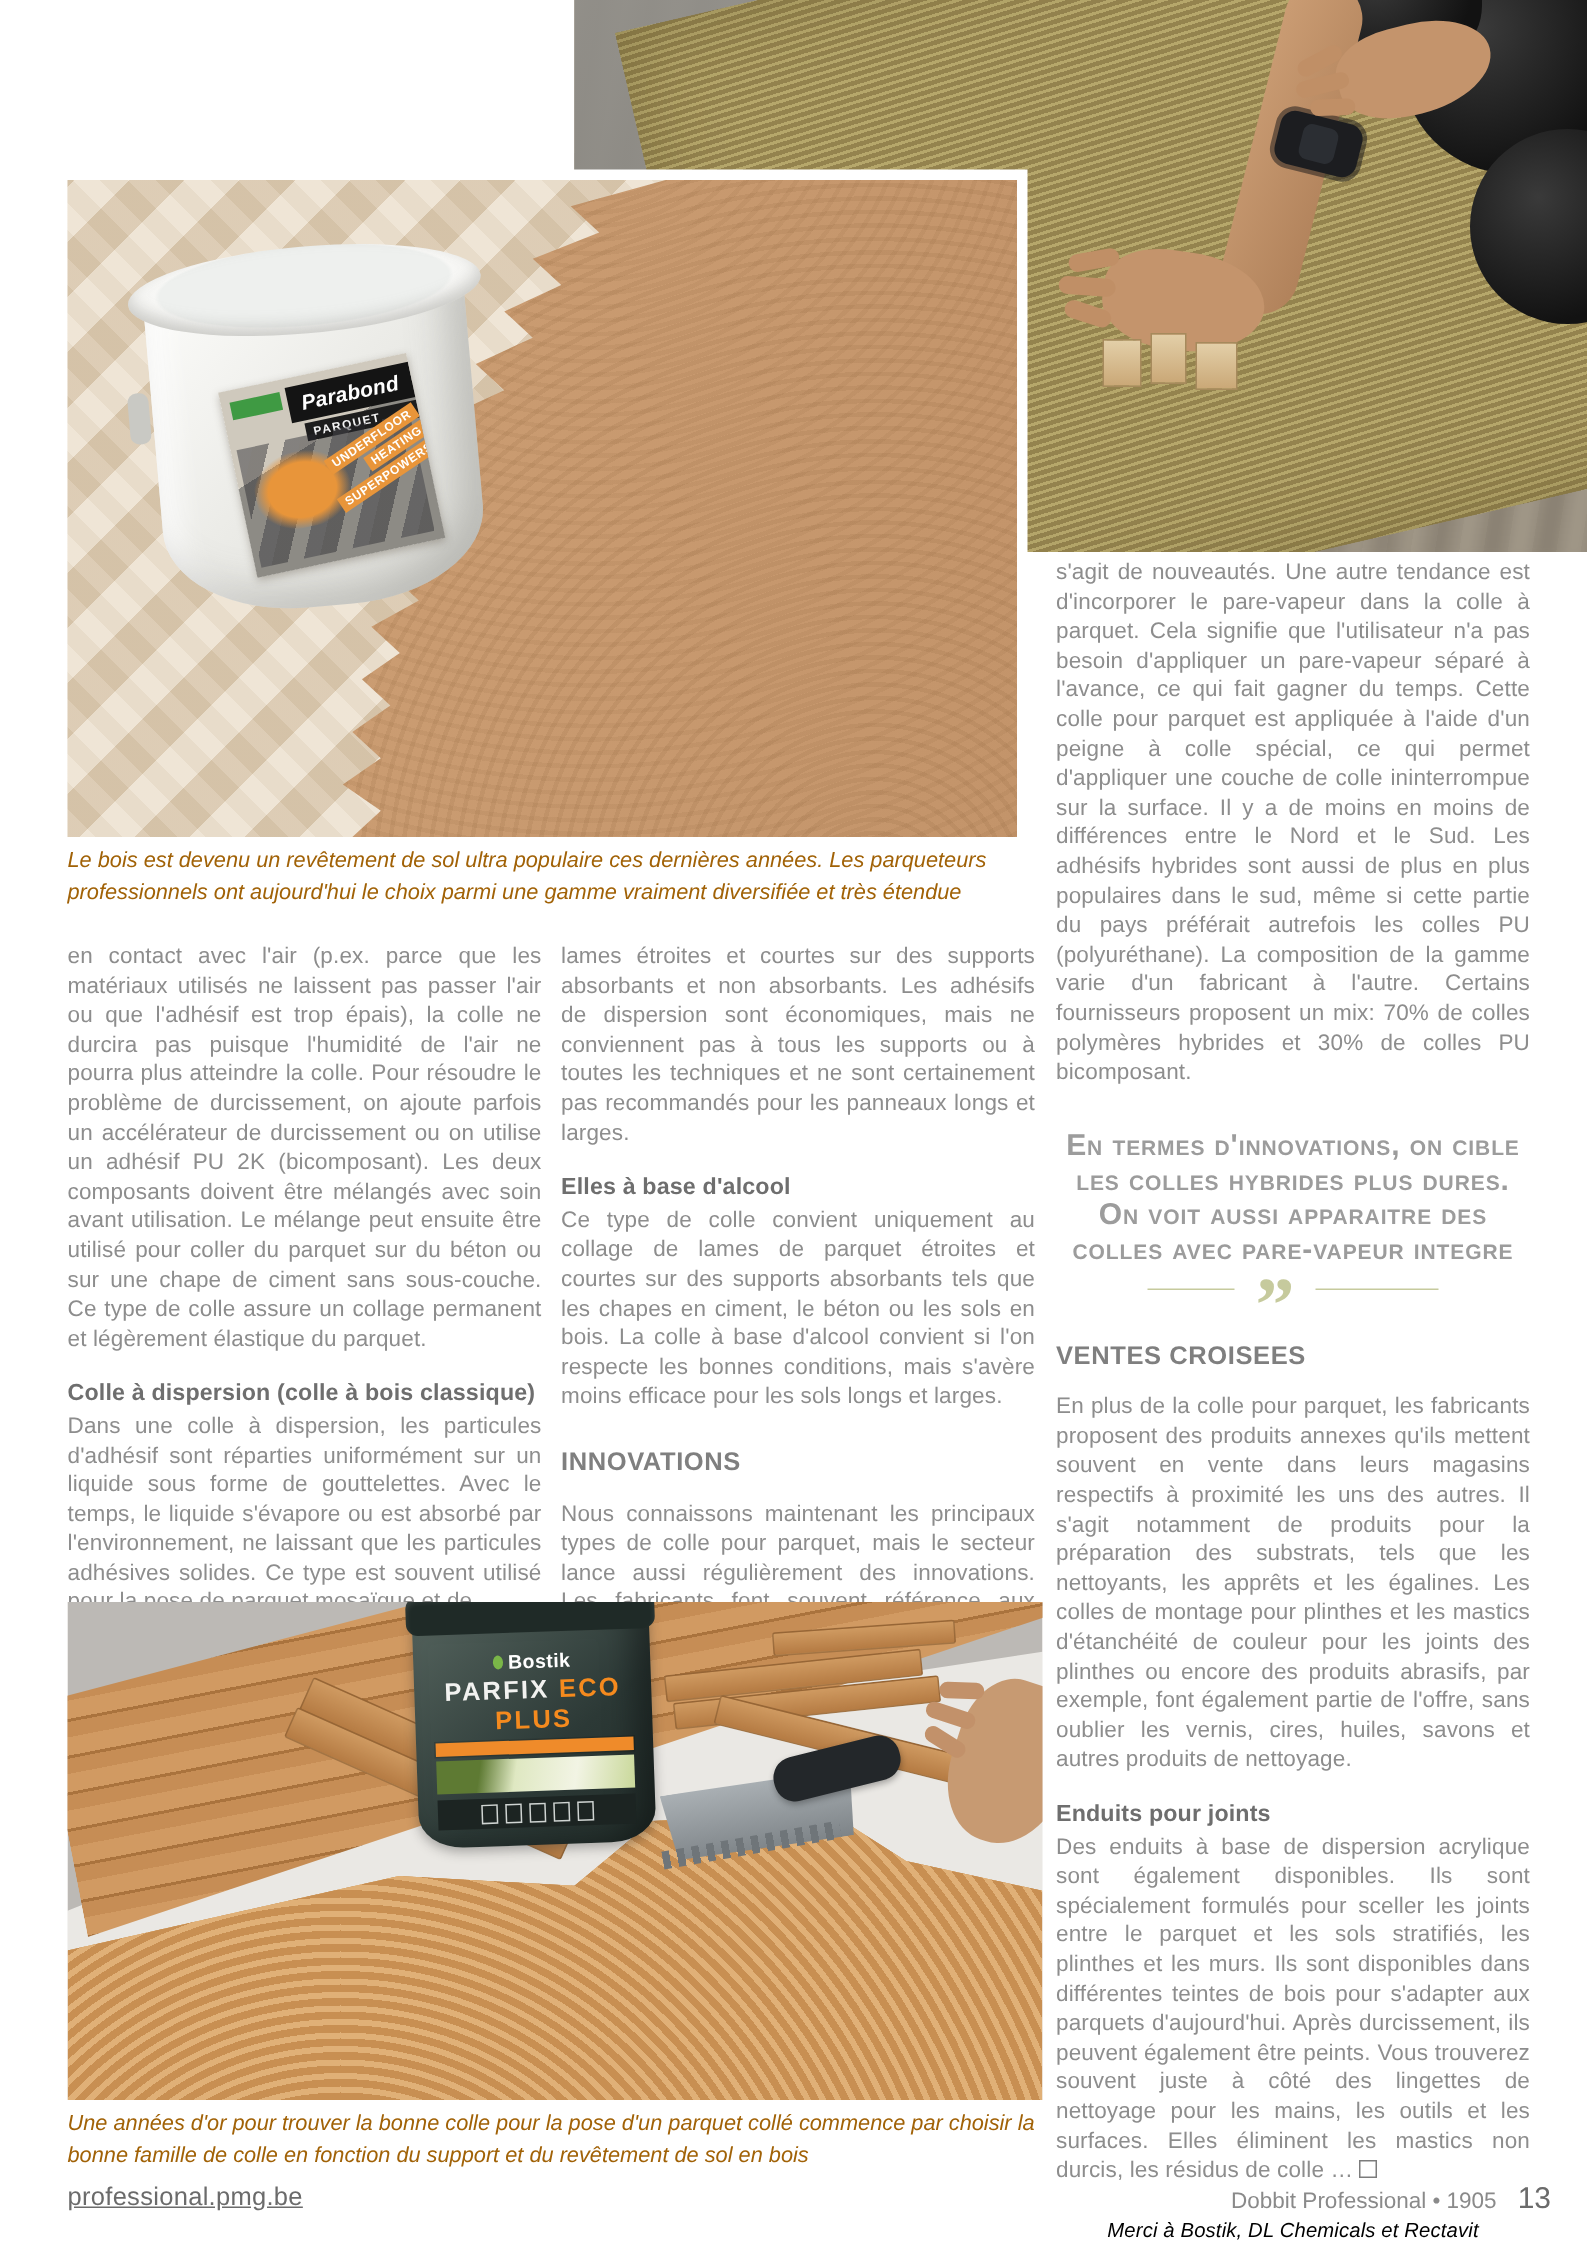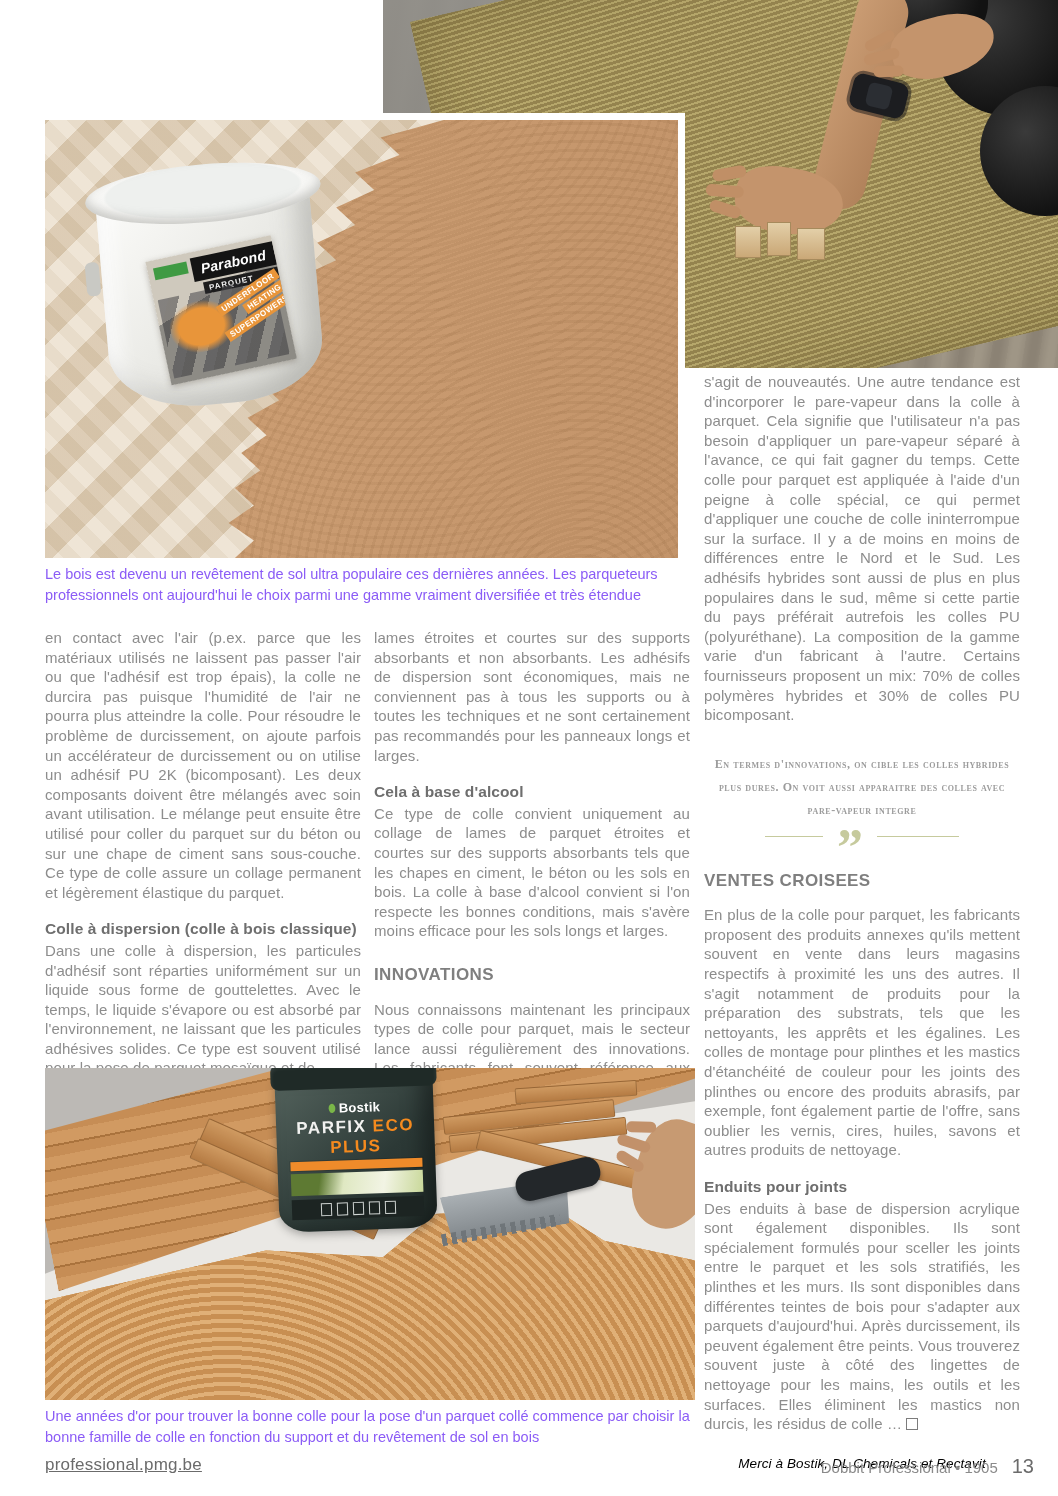--- a/index.html
+++ b/index.html
@@ -8,25 +8,25 @@
     font-family:"Liberation Sans",sans-serif;overflow:hidden;
   }
   .abs{position:absolute;}
 
   
   .col{width:316px;font-size:15px;line-height:19.6px;color:#8d8d8d;
        text-align:justify;letter-spacing:.1px;}
   .col p{margin:0 0 0 0;}
   .subhead{font-weight:bold;color:#6e6e6e;font-size:15.5px;margin:17px 0 2px 0;text-align:left;}
   .sechead{font-weight:bold;color:#7f7f7f;font-size:17px;letter-spacing:.4px;margin:24px 0 15px 0;text-align:left;}
-  .caption{color:#8b5cf6;font-size:14.5px;line-height:21px;text-align:left;}
+  .caption{font-style:italic;color:#a16207;font-size:14.5px;line-height:21px;text-align:left;}
 
   
   .pullquote{margin-top:28px;text-align:center;color:#9c9c9c;font-weight:bold;
-             font-size:12px;line-height:23px;font-variant:small-caps;letter-spacing:.6px;font-family:Liberation Serif, serif;}
+             font-size:20px;line-height:23px;font-variant:small-caps;letter-spacing:.6px;}
   .quote-deco{margin-top:14px;display:flex;align-items:center;justify-content:center;gap:14px;}
   .quote-deco .line{height:1px;background:#c6ca9d;}
   .quote-deco .line.l{width:58px;}
   .quote-deco .line.r{width:82px;}
   .quote-glyph{font-family:"Liberation Serif",serif;color:#c6ca9d;font-size:52px;
                line-height:0;position:relative;top:12px;font-weight:bold;}
 
   .credit{font-style:italic;color:#000000;font-size:13.5px;margin-top:20px;text-align:center;}
   .end-mark{display:inline-block;width:10px;height:10px;border:1.6px solid #7c7c7c;
             margin-left:4px;position:relative;top:1px;}
@@ -209,21 +209,21 @@
 <div class="abs caption" style="left:45px;top:564px;width:645px;">Le bois est devenu un revêtement de sol ultra populaire ces dernières années. Les parqueteurs professionnels ont aujourd'hui le choix parmi une gamme vraiment diversifiée et très étendue</div>
 
 <div class="abs col" style="left:45px;top:628px;">
   <p>en contact avec l'air (p.ex. parce que les matériaux utilisés ne laissent pas passer l'air ou que l'adhésif est trop épais), la colle ne durcira pas puisque l'humidité de l'air ne pourra plus atteindre la colle. Pour résoudre le problème de durcissement, on ajoute parfois un accélérateur de durcissement ou on utilise un adhésif PU 2K (bicomposant). Les deux composants doivent être mélangés avec soin avant utilisation. Le mélange peut ensuite être utilisé pour coller du parquet sur du béton ou sur une chape de ciment sans sous-couche. Ce type de colle assure un collage permanent et légèrement élastique du parquet.</p>
   <div class="subhead">Colle à dispersion (colle à bois classique)</div>
   <p>Dans une colle à dispersion, les particules d'adhésif sont réparties uniformément sur un liquide sous forme de gouttelettes. Avec le temps, le liquide s'évapore ou est absorbé par l'environnement, ne laissant que les particules adhésives solides. Ce type est souvent utilisé pour la pose de parquet mosaïque et de</p>
 </div>
 
 <div class="abs col" style="left:374px;top:628px;">
   <p>lames étroites et courtes sur des supports absorbants et non absorbants. Les adhésifs de dispersion sont économiques, mais ne conviennent pas à tous les supports ou à toutes les techniques et ne sont certainement pas recommandés pour les panneaux longs et larges.</p>
-  <div class="subhead">Cela à base d'alcool</div>
+  <div class="subhead">Elles à base d'alcool</div>
   <p>Ce type de colle convient uniquement au collage de lames de parquet étroites et courtes sur des supports absorbants tels que les chapes en ciment, le béton ou les sols en bois. La colle à base d'alcool convient si l'on respecte les bonnes conditions, mais s'avère moins efficace pour les sols longs et larges.</p>
   <div class="sechead">INNOVATIONS</div>
   <p>Nous connaissons maintenant les principaux types de colle pour parquet, mais le secteur lance aussi régulièrement des innovations. Les fabricants font souvent référence aux colles hybrides plus dures pour parquets lorsqu'il</p>
 </div>
 
 <div class="abs col" style="left:704px;top:372px;">
   <p>s'agit de nouveautés. Une autre tendance est d'incorporer le pare-vapeur dans la colle à parquet. Cela signifie que l'utilisateur n'a pas besoin d'appliquer un pare-vapeur séparé à l'avance, ce qui fait gagner du temps. Cette colle pour parquet est appliquée à l'aide d'un peigne à colle spécial, ce qui permet d'appliquer une couche de colle ininterrompue sur la surface. Il y a de moins en moins de différences entre le Nord et le Sud. Les adhésifs hybrides sont aussi de plus en plus populaires dans le sud, même si cette partie du pays préférait autrefois les colles PU (polyuréthane). La composition de la gamme varie d'un fabricant à l'autre. Certains fournisseurs proposent un mix: 70% de colles polymères hybrides et 30% de colles PU bicomposant.</p>
   <div class="pullquote">En termes d'innovations, on cible les colles hybrides plus dures. On voit aussi apparaitre des colles avec pare-vapeur integre</div>
   <div class="quote-deco">
     <span class="line l"></span>

